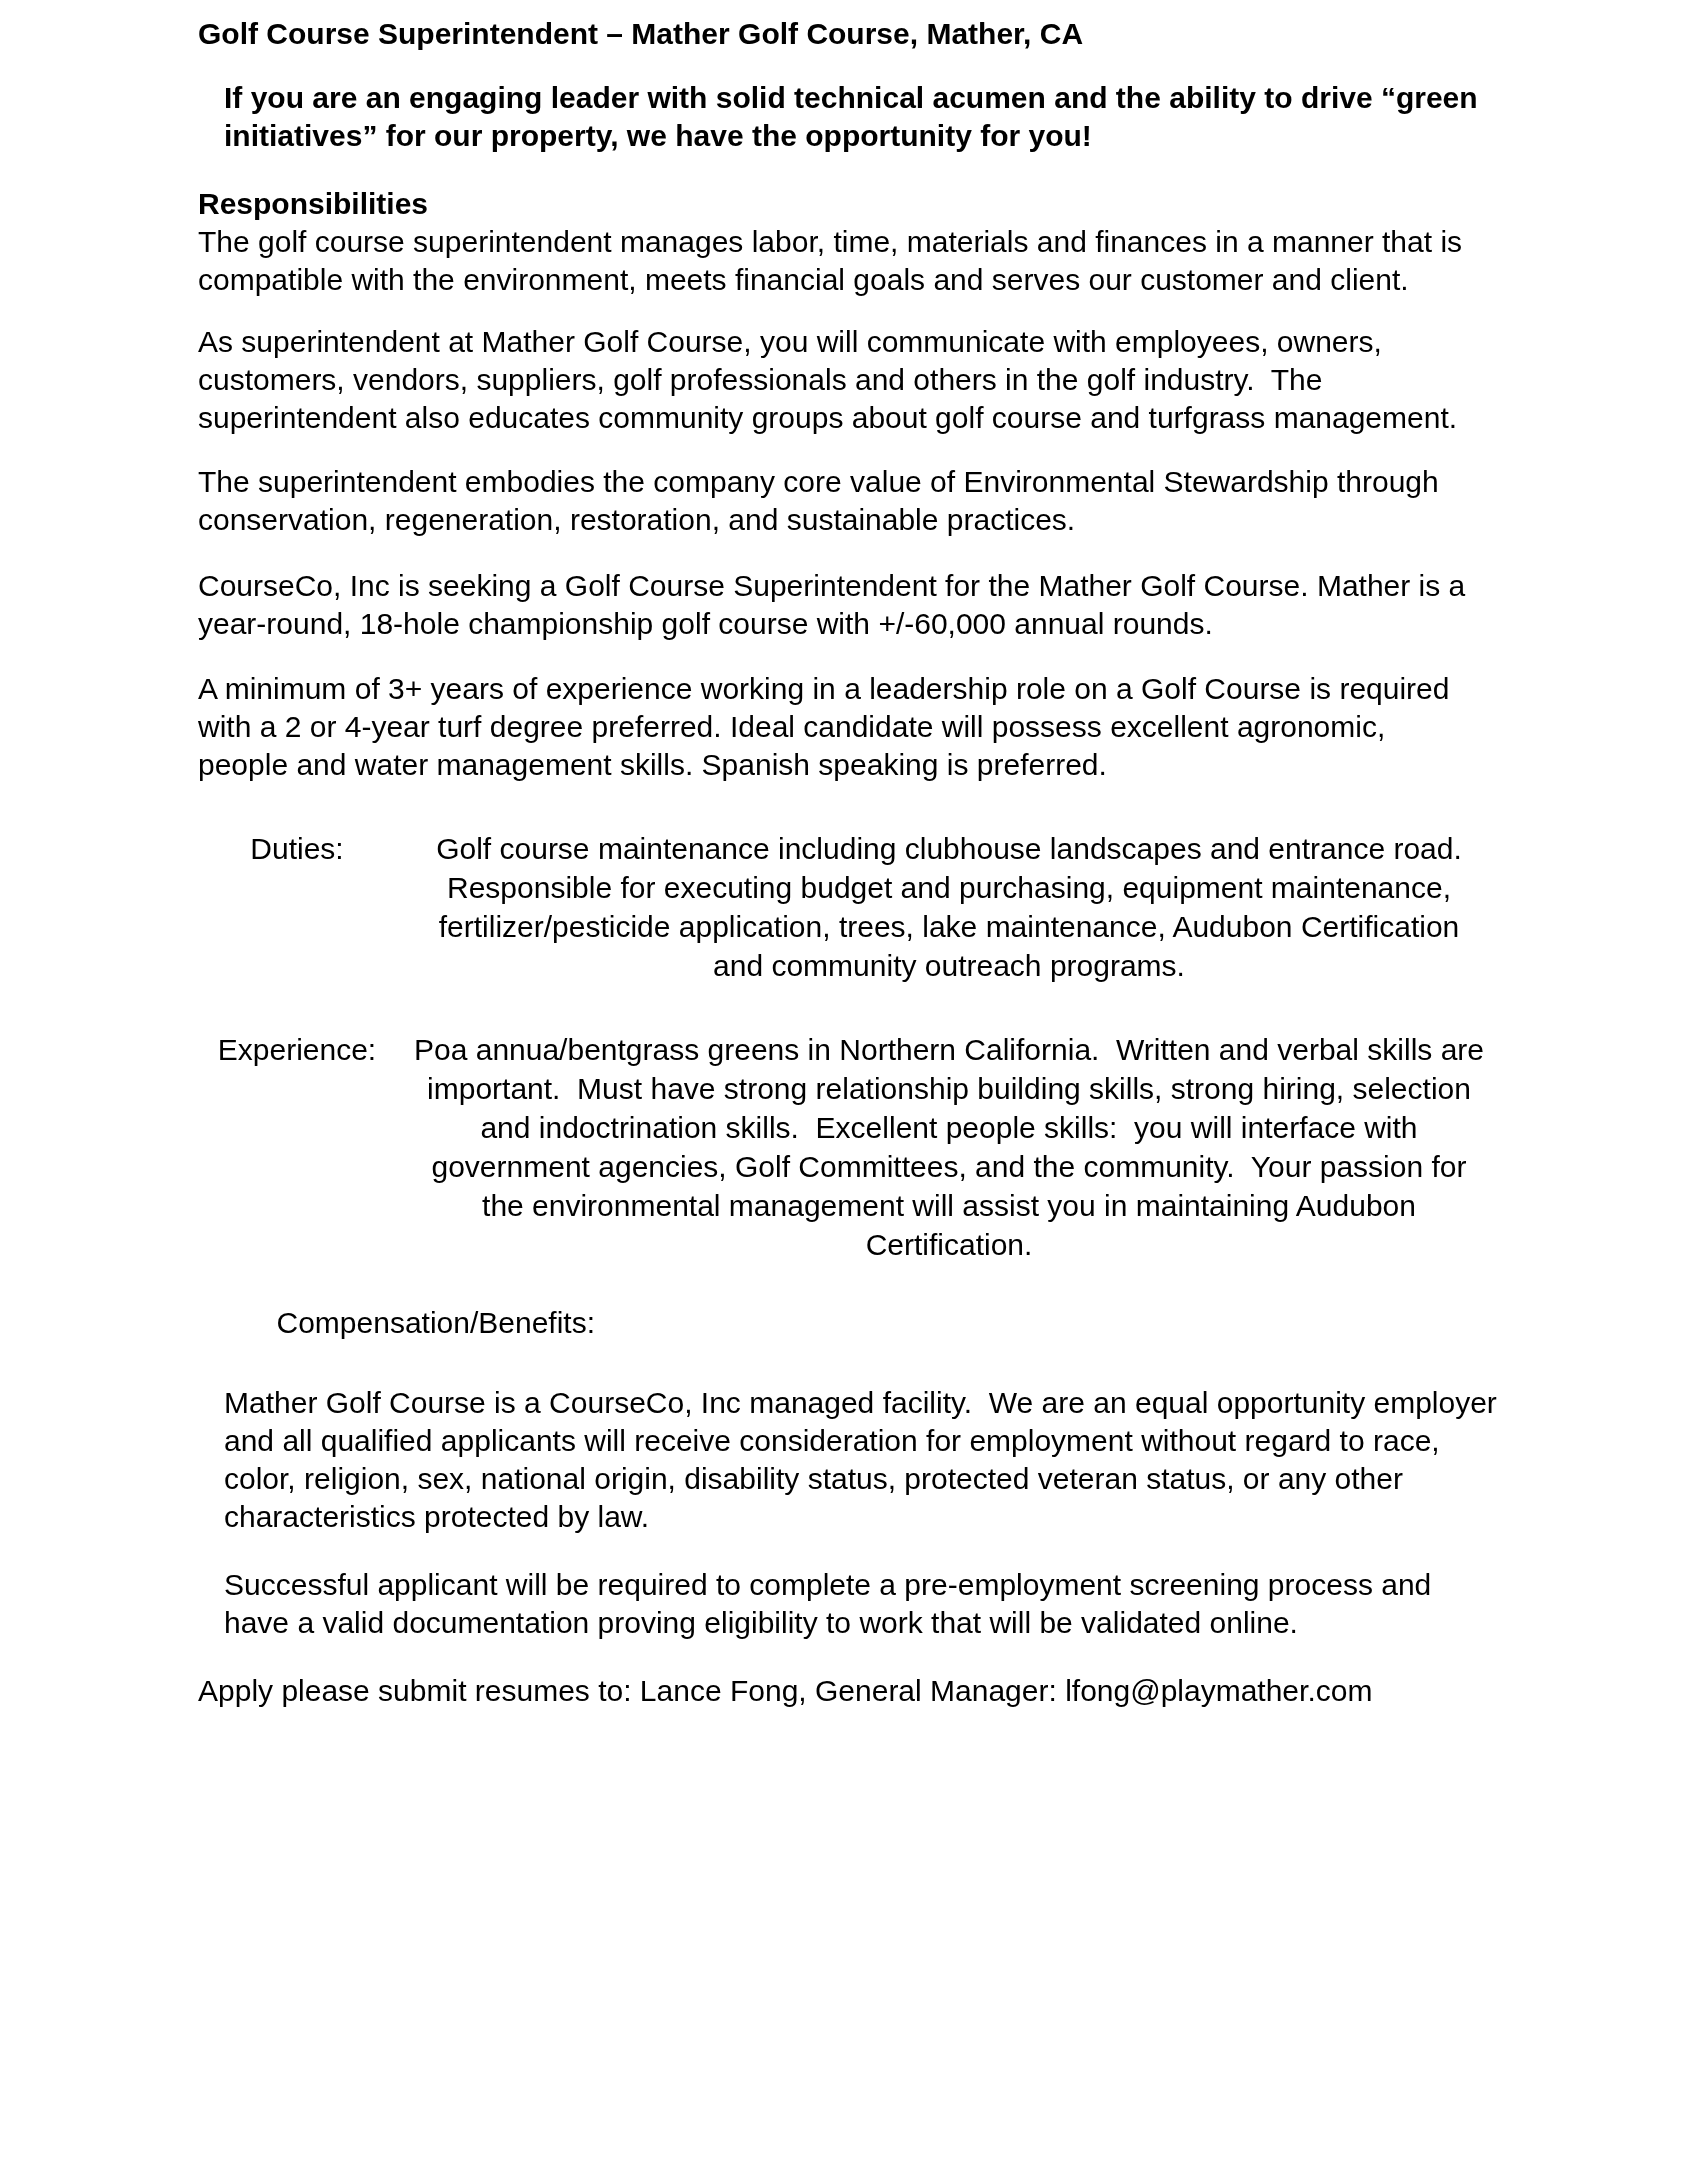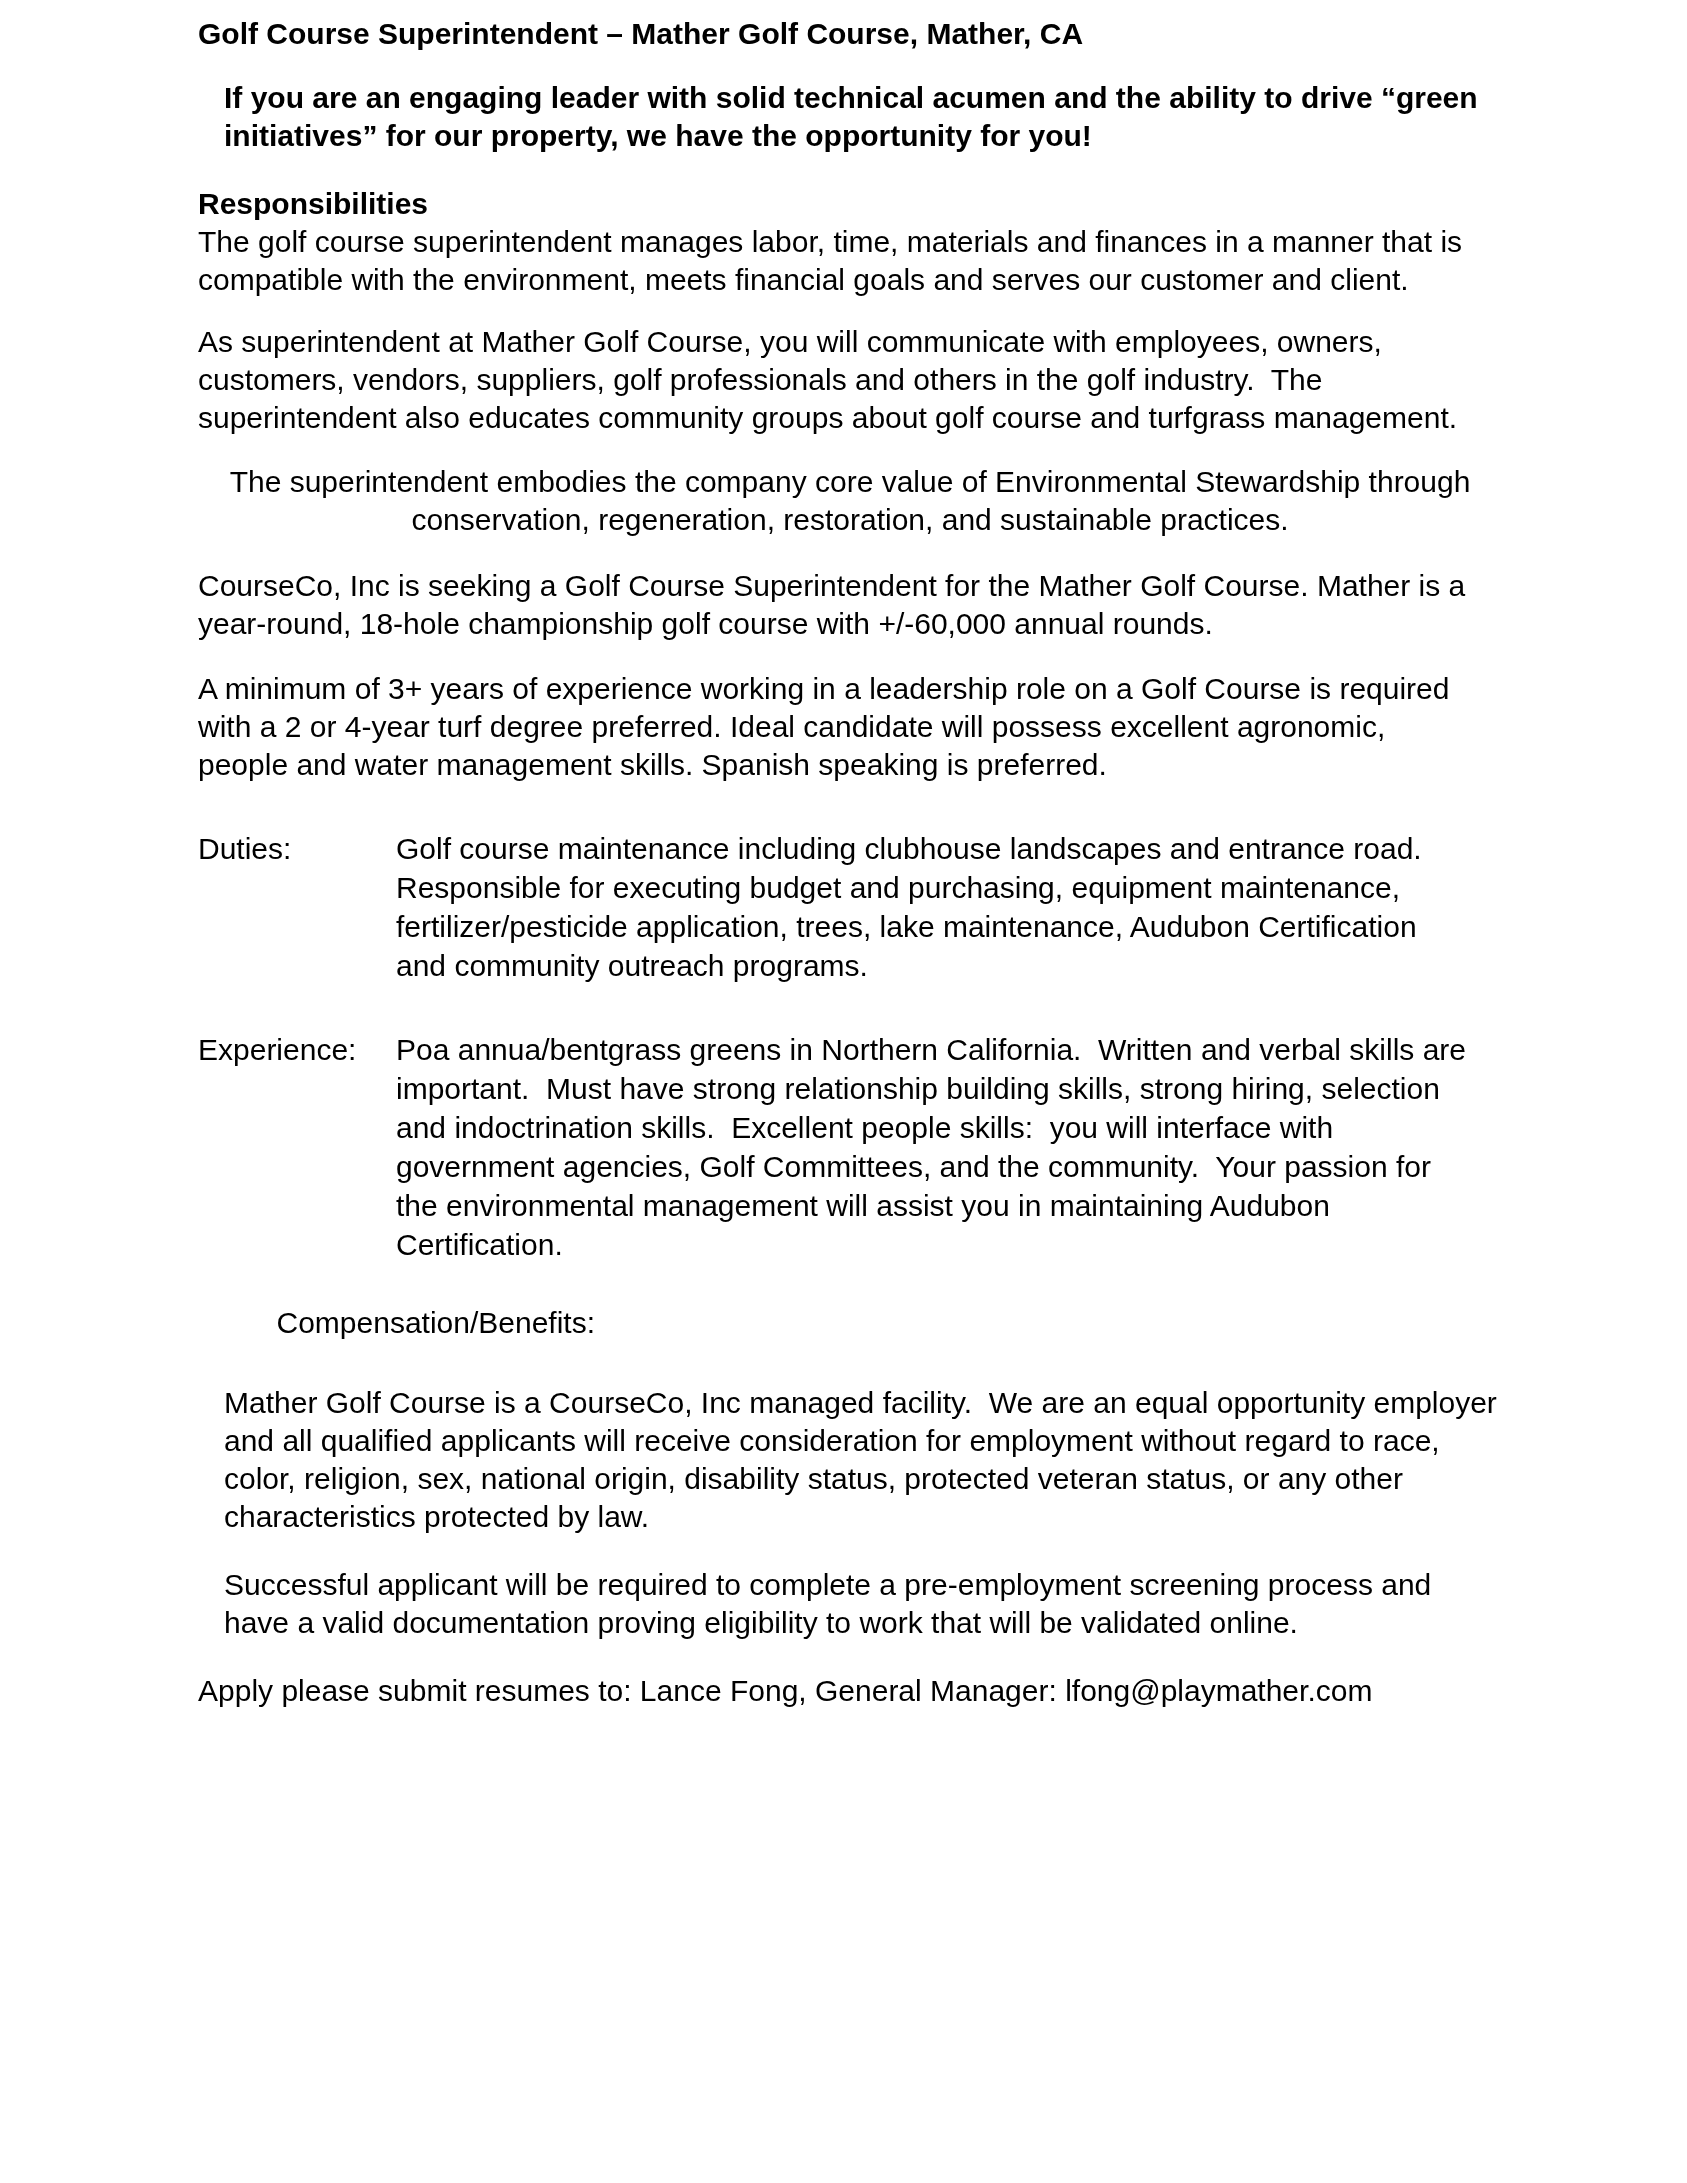--- a/index.html
+++ b/index.html
@@ -14,27 +14,27 @@
     font-family: "Liberation Sans", sans-serif;
     font-size: 30px;
     color: #000000;
   }
   .txt { white-space: pre; margin: 0; font-size: 30px; }
   .para { line-height: 38px; }
   .tabline { line-height: 39px; }
   .bold { font-weight: bold; }
   h1, h2 { font-size: 30px; margin: 0; line-height: 38px; }
   .tabbed { display: grid; align-items: start; }
-  .cols-300 { grid-template-columns: 198px 1fr; }
+  .cols-300 { grid-template-columns: 198px 1fr; text-align: center; }
   .cols-600 { grid-template-columns: 397px 1fr; }
   .mb-0  { margin-bottom: 0; }
   .mb-37 { margin-bottom: 24.5px; }
   .mb-39 { margin-bottom: 26px; }
   .mb-40 { margin-bottom: 26.5px; }
-  .mb-43 { margin-bottom: 28.4px; text-align: center; }
+  .mb-43 { margin-bottom: 28.4px; }
   .mb-46 { margin-bottom: 30px; margin-left: 26px; }
   .mb-53 { margin-bottom: 35px; }
   .mb-59 { margin-bottom: 39px; }
   .mb-64 { margin-bottom: 42px; text-align: right; }
   .mb-68 { margin-bottom: 45px; }
 </style>
 </head>
 <body>
 
 <div class="page">

